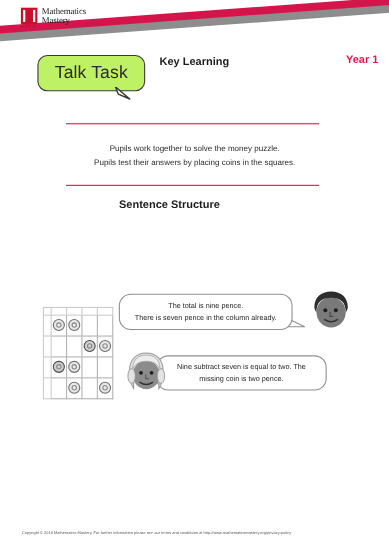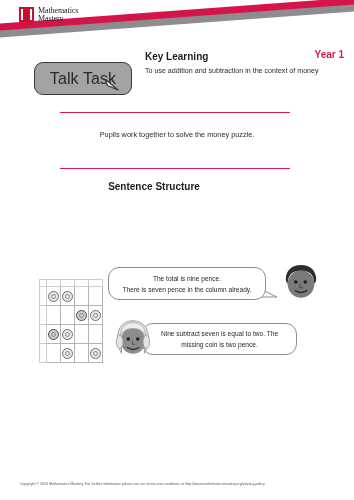--- a/index.html
+++ b/index.html
@@ -89,25 +89,25 @@
   }
 
   
   .title-row {
     position: absolute;
     left: 0; top: 46px;
     width: 354px; height: 46px;
   }
   .talk-bubble {
     position: absolute;
-    left: 34px; top: 16px;
+    left: 34px; top: 4px;
     width: 96px; height: 31px;
     border: 1.4px solid #3a3a3a;
     border-radius: 9px;
-    background: #a3a3a3;
+    background: #bef264;
     display: flex;
     align-items: center;
     justify-content: center;
   }
   .talk-bubble span {
     font-size: 16px;
     color: #2b2b2b;
     letter-spacing: 0.1px;
   }
   .talk-tail {
@@ -291,28 +291,28 @@
   <div class="talk-bubble">
     <span>Talk Task</span>
   </div>
   <svg class="talk-tail" viewBox="0 0 16 12">
     <path d="M1,0 L14,11 L3.5,6.5 Z" fill="#ffffff" stroke="#3a3a3a" stroke-width="1.3" stroke-linejoin="round"></path>
     <path d="M0,-2 L10,-2" stroke="#ffffff" stroke-width="3"></path>
   </svg>
 
   <div class="key-learning">Key Learning</div>
   <div class="year-label">Year 1</div>
-  <div class="objective">To use addition and subtraction in the context of money</div>
 </div>
 
 <div class="rule rule-1"></div>
 <div class="rule rule-2"></div>
 
 <div class="instructions">
   <div>Pupils work together to solve the money puzzle.</div>
+  <div>Pupils test their answers by placing coins in the squares.</div>
 </div>
 
 <div class="section-heading">Sentence Structure</div>
 
 <div class="illustration">
 
   <table class="coin-grid">
     <tbody>
       <tr>
         <td class="hdr"></td>

